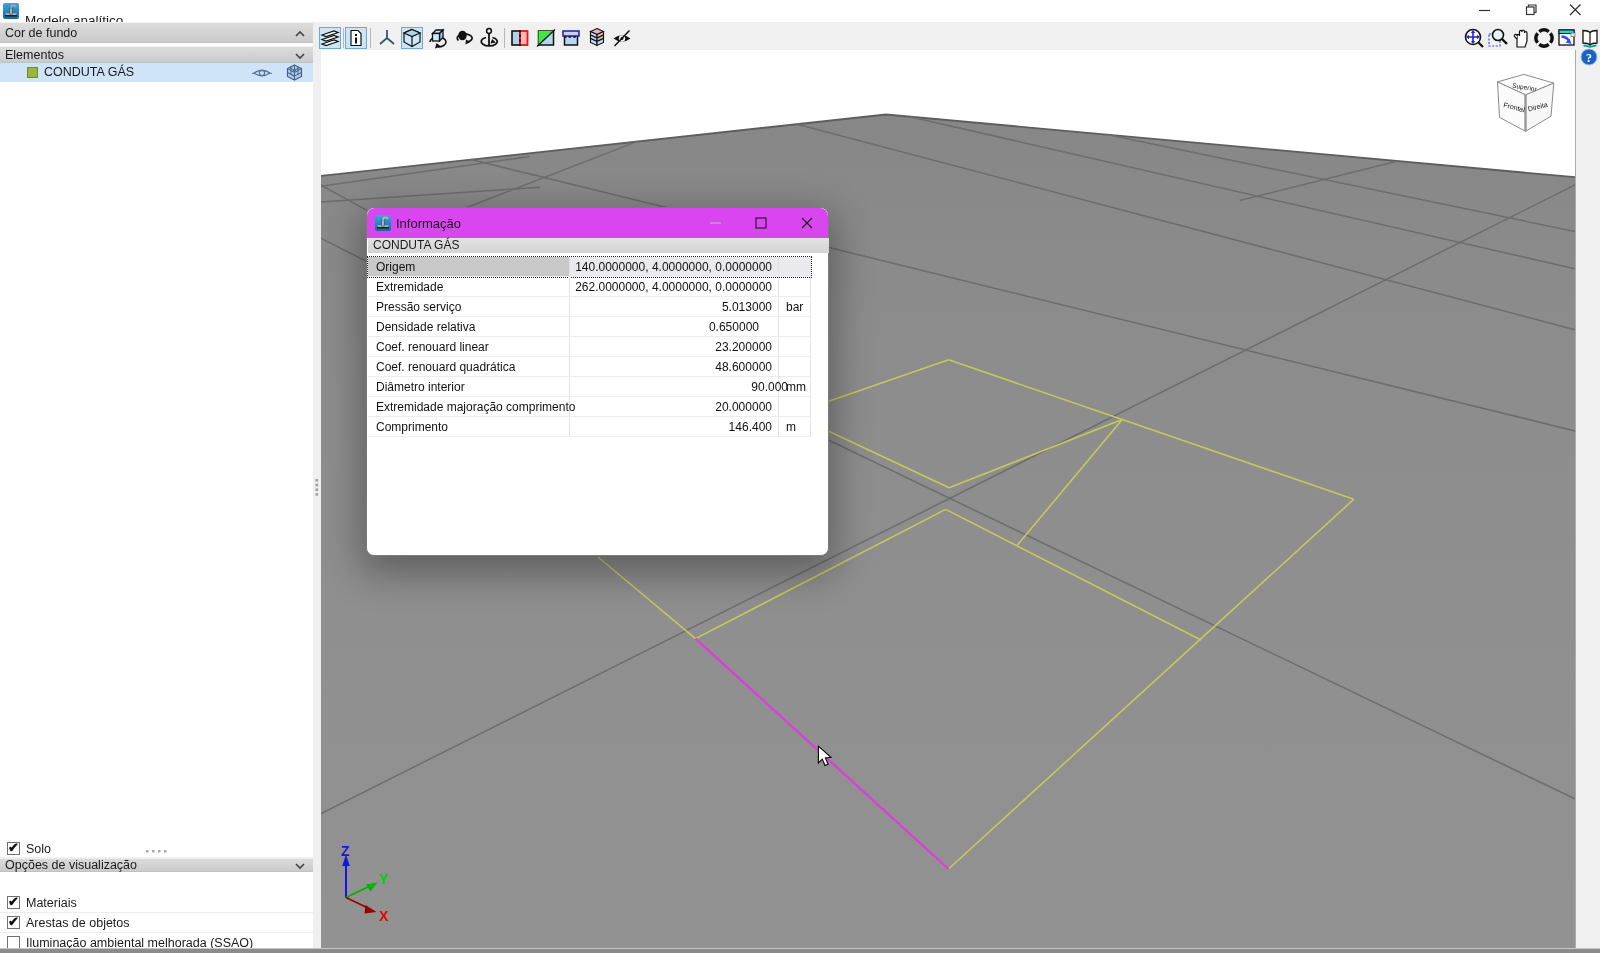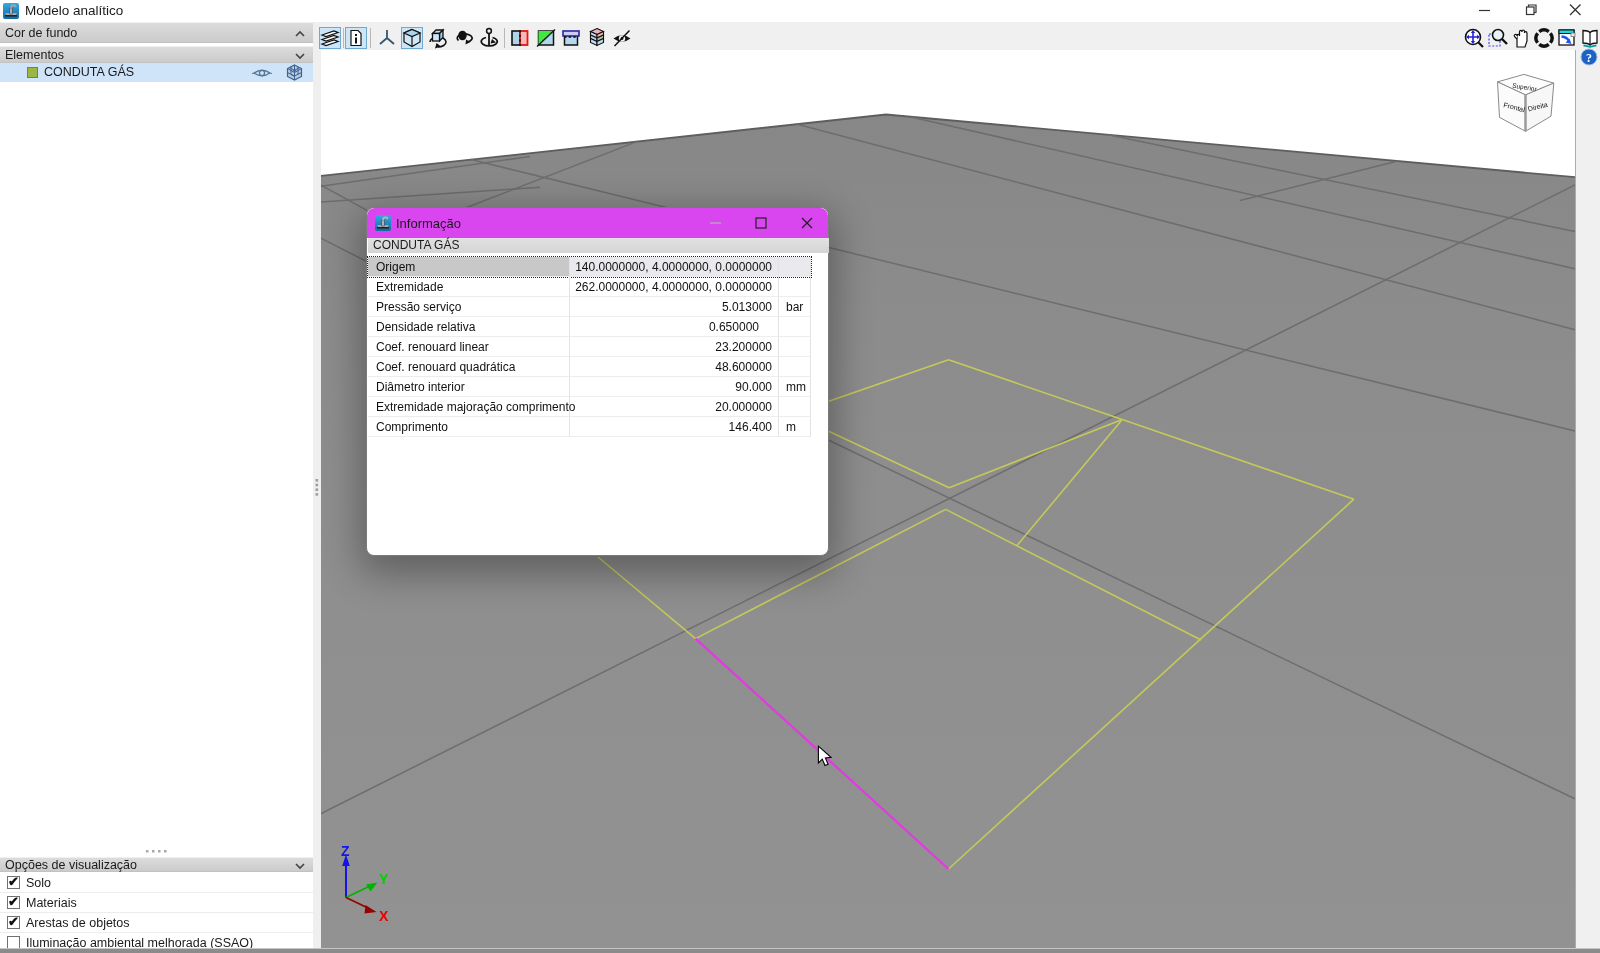--- a/index.html
+++ b/index.html
@@ -2,21 +2,21 @@
 <html><head>
 <meta charset="utf-8">
 <style>
   * { margin:0; padding:0; box-sizing:border-box; }
   html,body { width:1600px; height:953px; overflow:hidden; }
   body { font-family:"Liberation Sans", sans-serif; background:#ffffff; position:relative; }
   .abs { position:absolute; }
 
   
   #titlebar { left:0; top:0; width:1600px; height:22px; background:#ffffff; }
-  #titlebar .title { position:absolute; left:25px; top:3px; font-size:13.5px; color:#1a1a1a; }
+  #titlebar .title { position:absolute; left:25px; top:13px; font-size:13.5px; color:#1a1a1a; }
   .appicon { position:absolute; left:3px; top:3px; width:16px; height:16px; }
 
   
   #wctl { position:absolute; right:0; top:0; width:140px; height:22px; }
 
   
   #leftpanel { left:0; top:22px; width:313px; height:926px; background:#ffffff; }
   .hdr { position:absolute; left:0; width:313px; background:linear-gradient(#dcdcdc,#cbcbcb); border-top:1px solid #f0f0f0; border-bottom:1px solid #c2c2c2; color:#1a1a1a; font-size:12.5px; }
   .hdr span { position:absolute; left:5px; top:3px; }
   .chev { position:absolute; right:8px; width:10px; height:10px; }
@@ -134,21 +134,21 @@
     <rect x="12" y="1" width="2.5" height="2.5" fill="#a8a8a8"></rect>
       <rect x="18" y="1" width="2.5" height="2.5" fill="#a8a8a8"></rect>
   </svg>
 
   <div class="hdr" style="top:835px; height:15px;padding-left:19px;">
       <span style="top:0;">Opções de visualização</span>
     <svg class="chev" style="top:3px;" viewBox="0 0 10 10">
         <path d="M1 3 L5 7 L9 3" fill="none" stroke="#444" stroke-width="1.6"></path>
       </svg>
   </div>
-  <div class="optrow" style="top:851px;">
+  <div class="optrow" style="top:817px;">
       <div class="cb checked"></div>
       <div class="lbl">Solo</div>
     </div>
   <div class="optrow" style="top:871px;">
       <div class="cb checked"></div>
       <div class="lbl">Materiais</div>
     </div>
   <div class="optrow" style="top:891px;">
       <div class="cb checked"></div>
       <div class="lbl">Arestas de objetos</div>
@@ -460,21 +460,21 @@
         <div class="c2"></div>
         <div class="c3"></div>
       <div class="t1">Coef. renouard quadrática</div>
         <div class="t2" style="right:39px;text-align:right;">48.600000</div>
       </div>
     <div class="drow" style="top:120px;">
         <div class="c1"></div>
         <div class="c2"></div>
         <div class="c3"></div>
       <div class="t1">Diâmetro interior</div>
-        <div class="t2" style="right:39px;text-align:center;">90.000</div>
+        <div class="t2" style="right:23px;text-align:center;">90.000</div>
         <div class="t3" style="left:418px;">mm</div>
       </div>
     <div class="drow" style="top:140px;">
         <div class="c1"></div>
         <div class="c2"></div>
         <div class="c3"></div>
       <div class="t1">Extremidade majoração comprimento</div>
         <div class="t2" style="right:39px;text-align:right;">20.000000</div>
       </div>
     <div class="drow" style="top:160px;">

